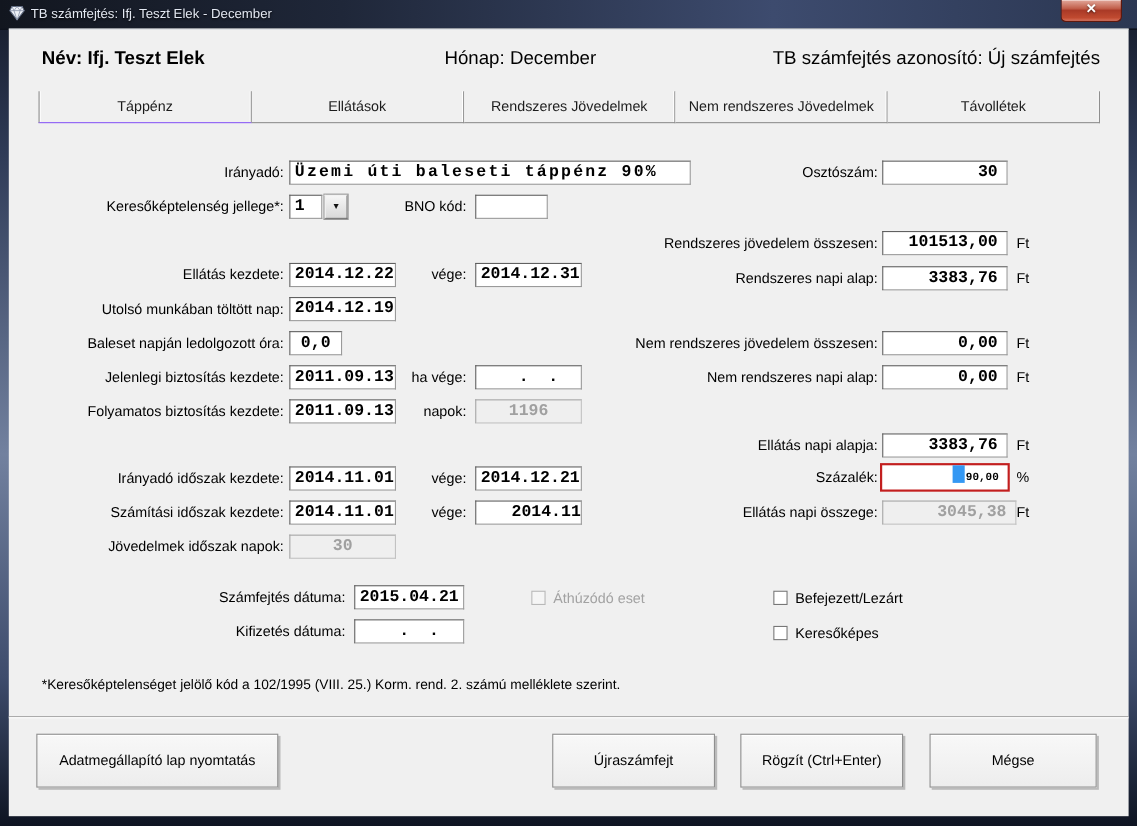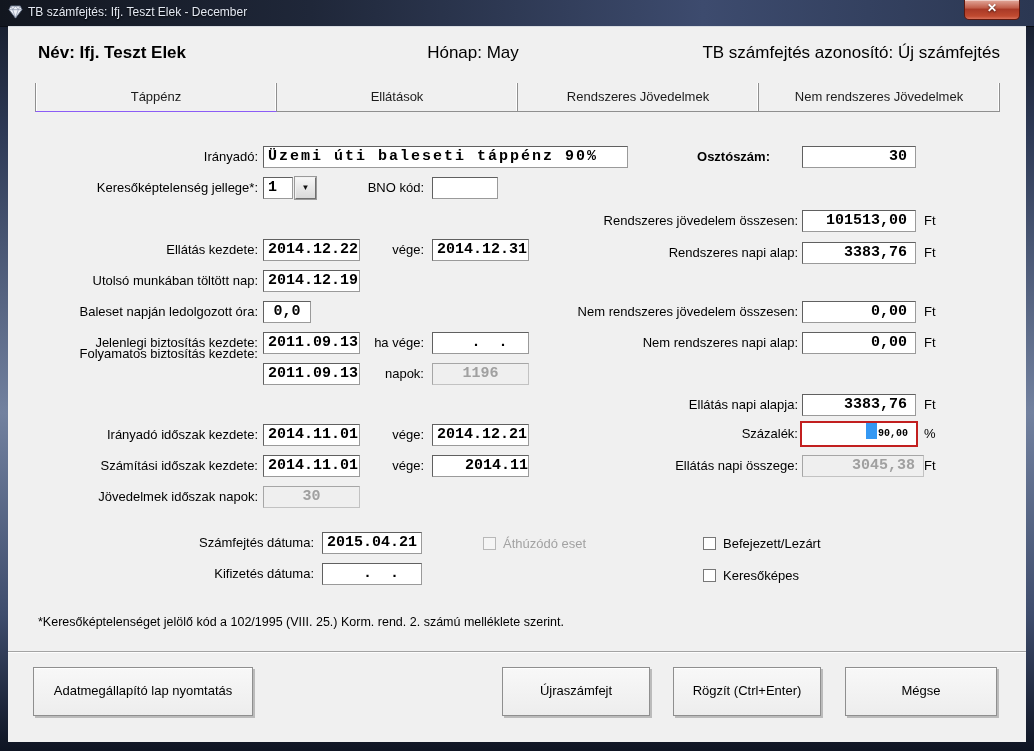--- a/index.html
+++ b/index.html
@@ -86,33 +86,34 @@
     </svg>
     <span class="win-title">TB számfejtés: Ifj. Teszt Elek - December</span>
     <div class="closebtn">
       <span>✕</span>
     </div>
   </div>
 
   <div class="dialog">
 
     <span class="hdr bold" style="left:30px;">Név: Ifj. Teszt Elek</span>
-    <span class="hdr" style="left:340px;width:250px;text-align:center;">Hónap: May</span>
+    <span class="hdr" style="left:340px;width:250px;text-align:center;">Hónap: December</span>
     <span class="hdr" style="right:26px;">TB számfejtés azonosító: Új számfejtés</span>
 
     <div class="tabbar">
       <div class="tab active">Táppénz</div>
       <div class="tab">Ellátások</div>
       <div class="tab">Rendszeres Jövedelmek</div>
       <div class="tab">Nem rendszeres Jövedelmek</div>
+      <div class="tab">Távollétek</div>
     </div>
 
     <span class="lbl" style="left:0;top:119px;width:250px;">Irányadó:</span>
     <div class="fld wide" style="left:255px;top:119px;width:365px;">Üzemi úti baleseti táppénz 90%</div>
-    <span class="lbl" style="left:512px;top:119px;width:250px;font-weight:bold;">Osztószám:</span>
+    <span class="lbl" style="left:540px;top:119px;width:250px;">Osztószám:</span>
     <div class="fld num" style="left:794px;top:119px;width:114px;">30</div>
 
     <span class="lbl" style="left:0;top:150px;width:250px;">Keresőképtelenség jellege*:</span>
     <div class="fld" style="left:255px;top:150px;width:30px;">1</div>
     <div class="dropbtn" style="left:287px;top:150px;">
       <span>▼</span>
     </div>
     <span class="lbl" style="left:260px;top:150px;width:156px;">BNO kód:</span>
     <div class="fld" style="left:424px;top:150px;width:66px;"></div>
 
@@ -138,21 +139,21 @@
     <span class="unit" style="left:916px;top:274px;">Ft</span>
 
     <span class="lbl" style="left:0;top:305px;width:250px;">Jelenlegi biztosítás kezdete:</span>
     <div class="fld" style="left:255px;top:305px;width:97px;">2011.09.13</div>
     <span class="lbl" style="left:260px;top:305px;width:156px;">ha vége:</span>
     <div class="fld ctr" style="left:424px;top:305px;width:97px;">  .  .</div>
     <span class="lbl" style="left:440px;top:305px;width:350px;">Nem rendszeres napi alap:</span>
     <div class="fld num" style="left:794px;top:305px;width:114px;">0,00</div>
     <span class="unit" style="left:916px;top:305px;">Ft</span>
 
-    <span class="lbl" style="left:0;top:316px;width:250px;">Folyamatos biztosítás kezdete:</span>
+    <span class="lbl" style="left:0;top:336px;width:250px;">Folyamatos biztosítás kezdete:</span>
     <div class="fld" style="left:255px;top:336px;width:97px;">2011.09.13</div>
     <span class="lbl" style="left:260px;top:336px;width:156px;">napok:</span>
     <div class="fld ctr dis" style="left:424px;top:336px;width:97px;">1196</div>
 
     <span class="lbl" style="left:440px;top:367px;width:350px;">Ellátás napi alapja:</span>
     <div class="fld num" style="left:794px;top:367px;width:114px;">3383,76</div>
     <span class="unit" style="left:916px;top:367px;">Ft</span>
 
     <span class="lbl" style="left:0;top:397px;width:250px;">Irányadó időszak kezdete:</span>
     <div class="fld" style="left:255px;top:397px;width:97px;">2014.11.01</div>

